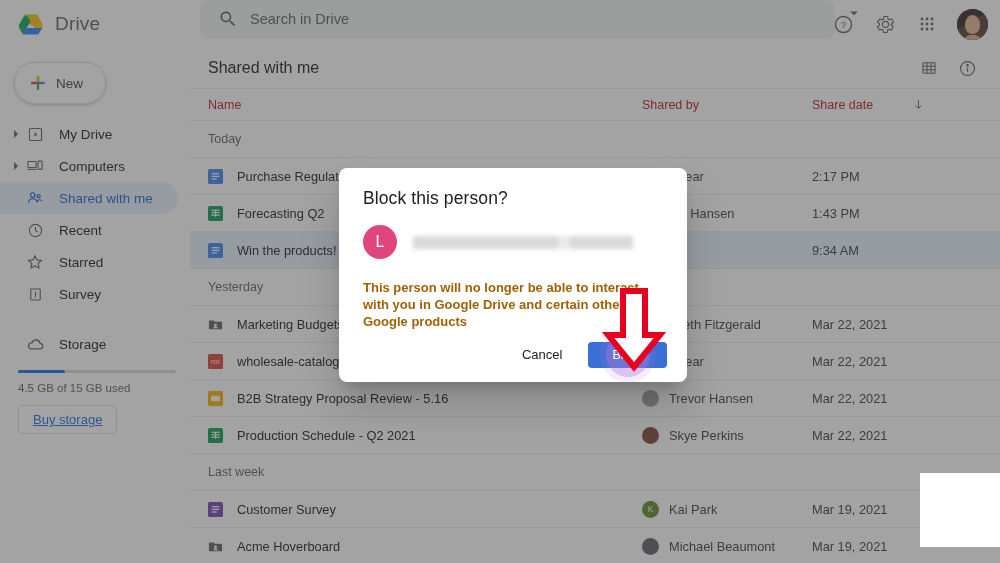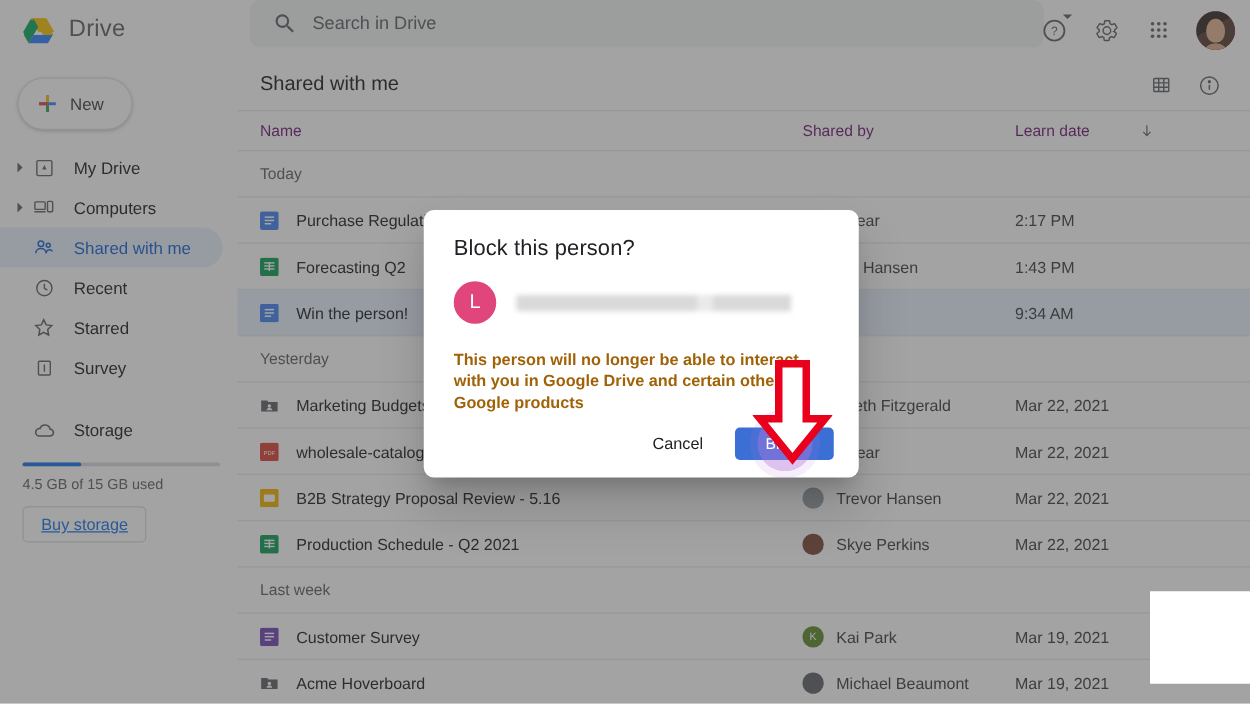--- a/index.html
+++ b/index.html
@@ -84,21 +84,21 @@
   .content{position:absolute;left:190px;top:48px;right:0;bottom:0;background:#fff;}
   .content-head{
     height:41px;display:flex;align-items:center;padding:0 18px 0 18px;
     box-sizing:border-box;border-bottom:1px solid #e8eaed;
   }
   .content-title{font-size:16px;color:#202124;flex:1;}
   .headicon{width:30px;height:30px;display:flex;align-items:center;justify-content:center;margin-left:8px;}
 
   .col-head{
     height:32px;display:flex;align-items:center;border-bottom:1px solid #e8eaed;
-    font-size:12.5px;color:#701a75;padding:0 18px;box-sizing:border-box;
+    font-size:12.5px;color:#b91c1c;padding:0 18px;box-sizing:border-box;
   }
   .c-name{flex:1;}
   .c-by{width:170px;}
   .c-date{width:170px;display:flex;align-items:center;}
   .sortarrow{margin-left:38px;display:flex;align-items:center;}
 
   .grouphdr{
     height:37px;display:flex;align-items:center;padding:0 18px;box-sizing:border-box;
     font-size:12.5px;color:#5f6368;border-bottom:1px solid #e8eaed;
   }
@@ -346,21 +346,21 @@
             <path d="M12 11v5.2"></path>
             <circle cx="12" cy="8" r=".9" fill="#5f6368"></circle>
         </svg>
       </div>
     </div>
 
     <div class="col-head">
       <div class="c-name">Name</div>
       <div class="c-by">Shared by</div>
       <div class="c-date">
-        <span>Learn date</span>
+        <span>Share date</span>
         <span class="sortarrow">
           <svg width="15" height="15" viewBox="0 0 24 24" fill="none" stroke="#5f6368" stroke-width="1.5">
             <path d="M12 5v13M7.4 13.6L12 18.4l4.6-4.8"></path>
           </svg>
         </span>
       </div>
     </div>
 
     <div class="grouphdr">Today</div>
 
@@ -412,21 +412,21 @@
         <span class="fi">
           <svg width="15" height="15" viewBox="0 0 16 16">
               <rect width="16" height="16" rx="2" fill="#4285f4"></rect>
               <g fill="#fff">
                 <rect x="4" y="4.4" width="8" height="1.3"></rect>
                 <rect x="4" y="7.2" width="8" height="1.3"></rect>
                 <rect x="4" y="10" width="5.5" height="1.3"></rect>
               </g>
             </svg>
         </span>
-        <span>Win the person!</span>
+        <span>Win the products!</span>
       </div>
       <div class="fby">
         <span>rname</span>
       </div>
       <div class="fdate">9:34 AM</div>
     </div>
 
     <div class="grouphdr">Yesterday</div>
 
     <div class="row">

